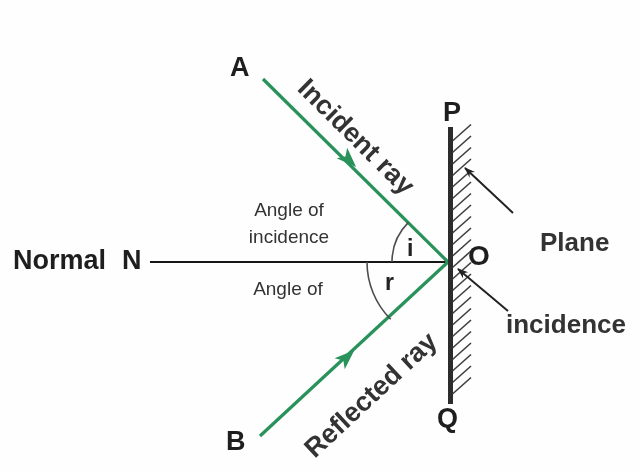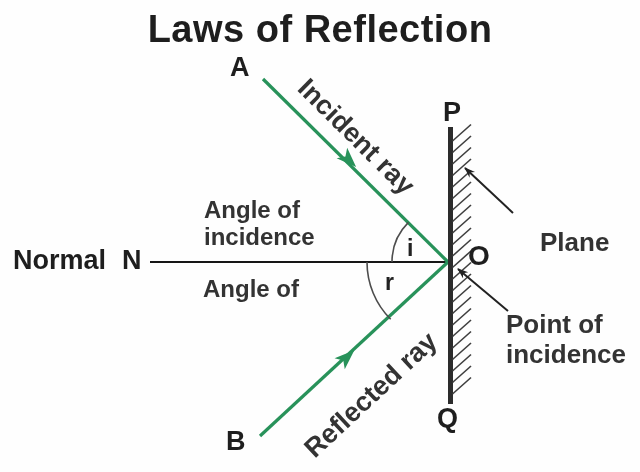--- a/index.html
+++ b/index.html
@@ -8,22 +8,22 @@
     font-family:"Liberation Sans", sans-serif; overflow:hidden;
   }
   .art { position:absolute; left:0; top:0; }
   .title {
     position:absolute; top:8px; left:0; width:100%; text-align:center;
     font-size:38px; font-weight:700; letter-spacing:.5px; color:var(--ink);
   }
   .letter { position:absolute; font-size:27px; font-weight:700; color:var(--ink); line-height:1; }
   .lbl { position:absolute; font-weight:600; color:var(--label); line-height:30px; font-size:26px; white-space:nowrap; }
   .angle-block {
-    position:absolute; width:170px; 
-    font-size:24px; line-height:27px; font-weight:700; color:var(--label);
+    position:absolute; width:170px; text-align:center;
+    font-size:19px; line-height:27px; font-weight:400; color:var(--label);
   }
   .ray-label {
     position:absolute; font-size:27px; font-weight:600; color:var(--label);
     white-space:nowrap; transform-origin:center;
   }
   .ray-label.incident { transform:translate(-50%,-50%) rotate(44.7deg); }
   .ray-label.reflected { transform:translate(-50%,-50%) rotate(-43deg); }
   .small-angle { position:absolute; font-size:23px; font-weight:600; color:#222; line-height:1; }
   .normal-wrap { position:absolute; display:flex; gap:16px;align-items:center; }
   svg line, svg path { vector-effect:none; }
@@ -75,21 +75,20 @@
         <line x1="452.5" y1="359.5" x2="471" y2="343"></line>
         <line x1="452.5" y1="371" x2="471" y2="354.5"></line>
         <line x1="452.5" y1="382.5" x2="471" y2="366"></line>
         <line x1="452.5" y1="394" x2="471" y2="377.5"></line>
       </g>
 
     <line x1="513" y1="213" x2="465" y2="168" stroke="var(--pointer)" stroke-width="2" marker-end="url(#arrow-black)"></line>
     <line x1="508" y1="311" x2="458" y2="269" stroke="var(--pointer)" stroke-width="2" marker-end="url(#arrow-black)"></line>
   </svg>
 
-  <div class="title">Laws of Reflection</div>
 
   <div class="letter" style="left:230px; top:54px;">A</div>
   <div class="letter" style="left:226px; top:428px;">B</div>
   <div class="letter" style="left:443px; top:99px;">P</div>
   <div class="letter" style="left:437px; top:405px;">Q</div>
   <div class="letter" style="left:468px; top:242px; font-size:28px;">O</div>
 
   <div class="normal-wrap" style="left:13px; top:247px;">
     <span class="letter" style="position:static;">Normal</span>
     <span class="letter" style="position:static;">N</span>
@@ -106,17 +105,16 @@
     <div>Angle of</div>
   </div>
 
   <div class="small-angle" style="left:407px; top:237px;">i</div>
   <div class="small-angle" style="left:385px; top:271px;">r</div>
 
   <div class="lbl" style="left:540px; top:211px;margin-top:16px;">
     <div>Plane</div>
   </div>
   <div class="lbl" style="left:506px; top:309px;">
-    <div>Point of</div>
     <div>incidence</div>
   </div>
 
 </div>
 
 </body></html>

